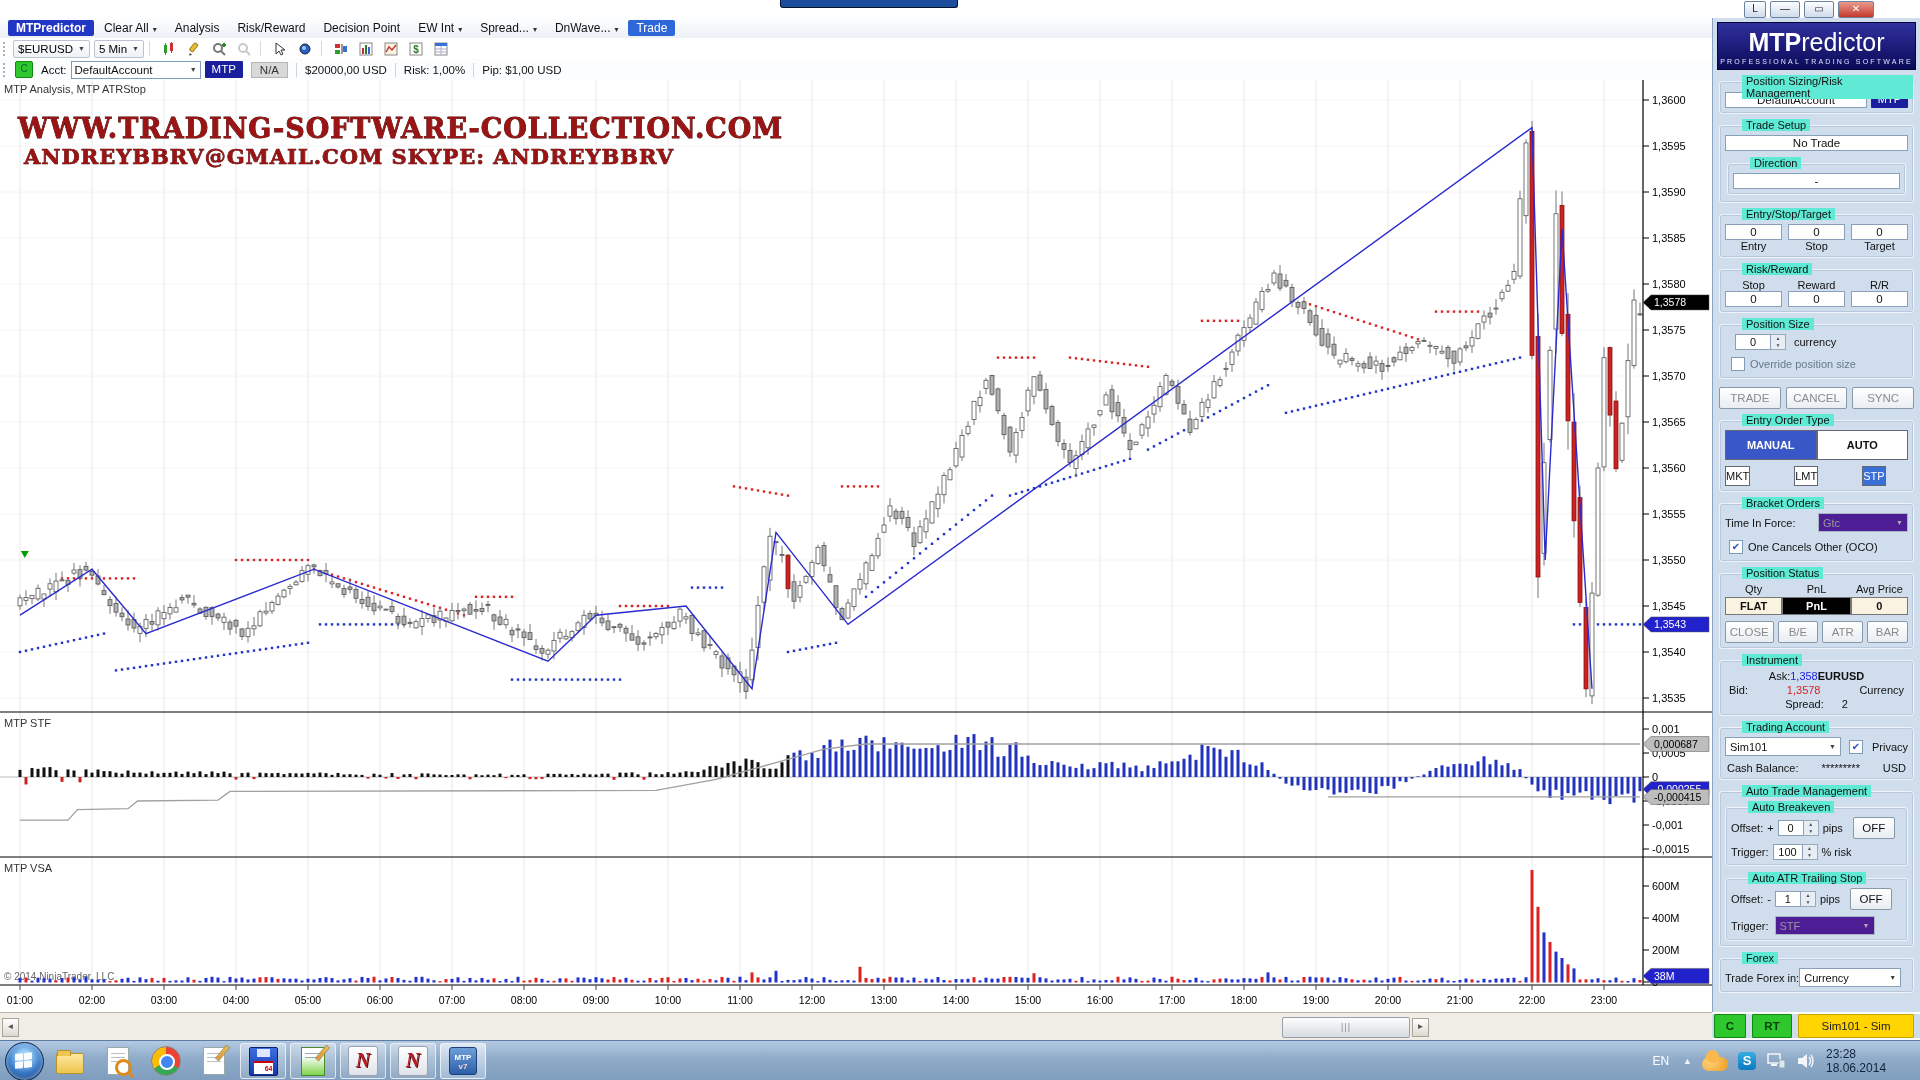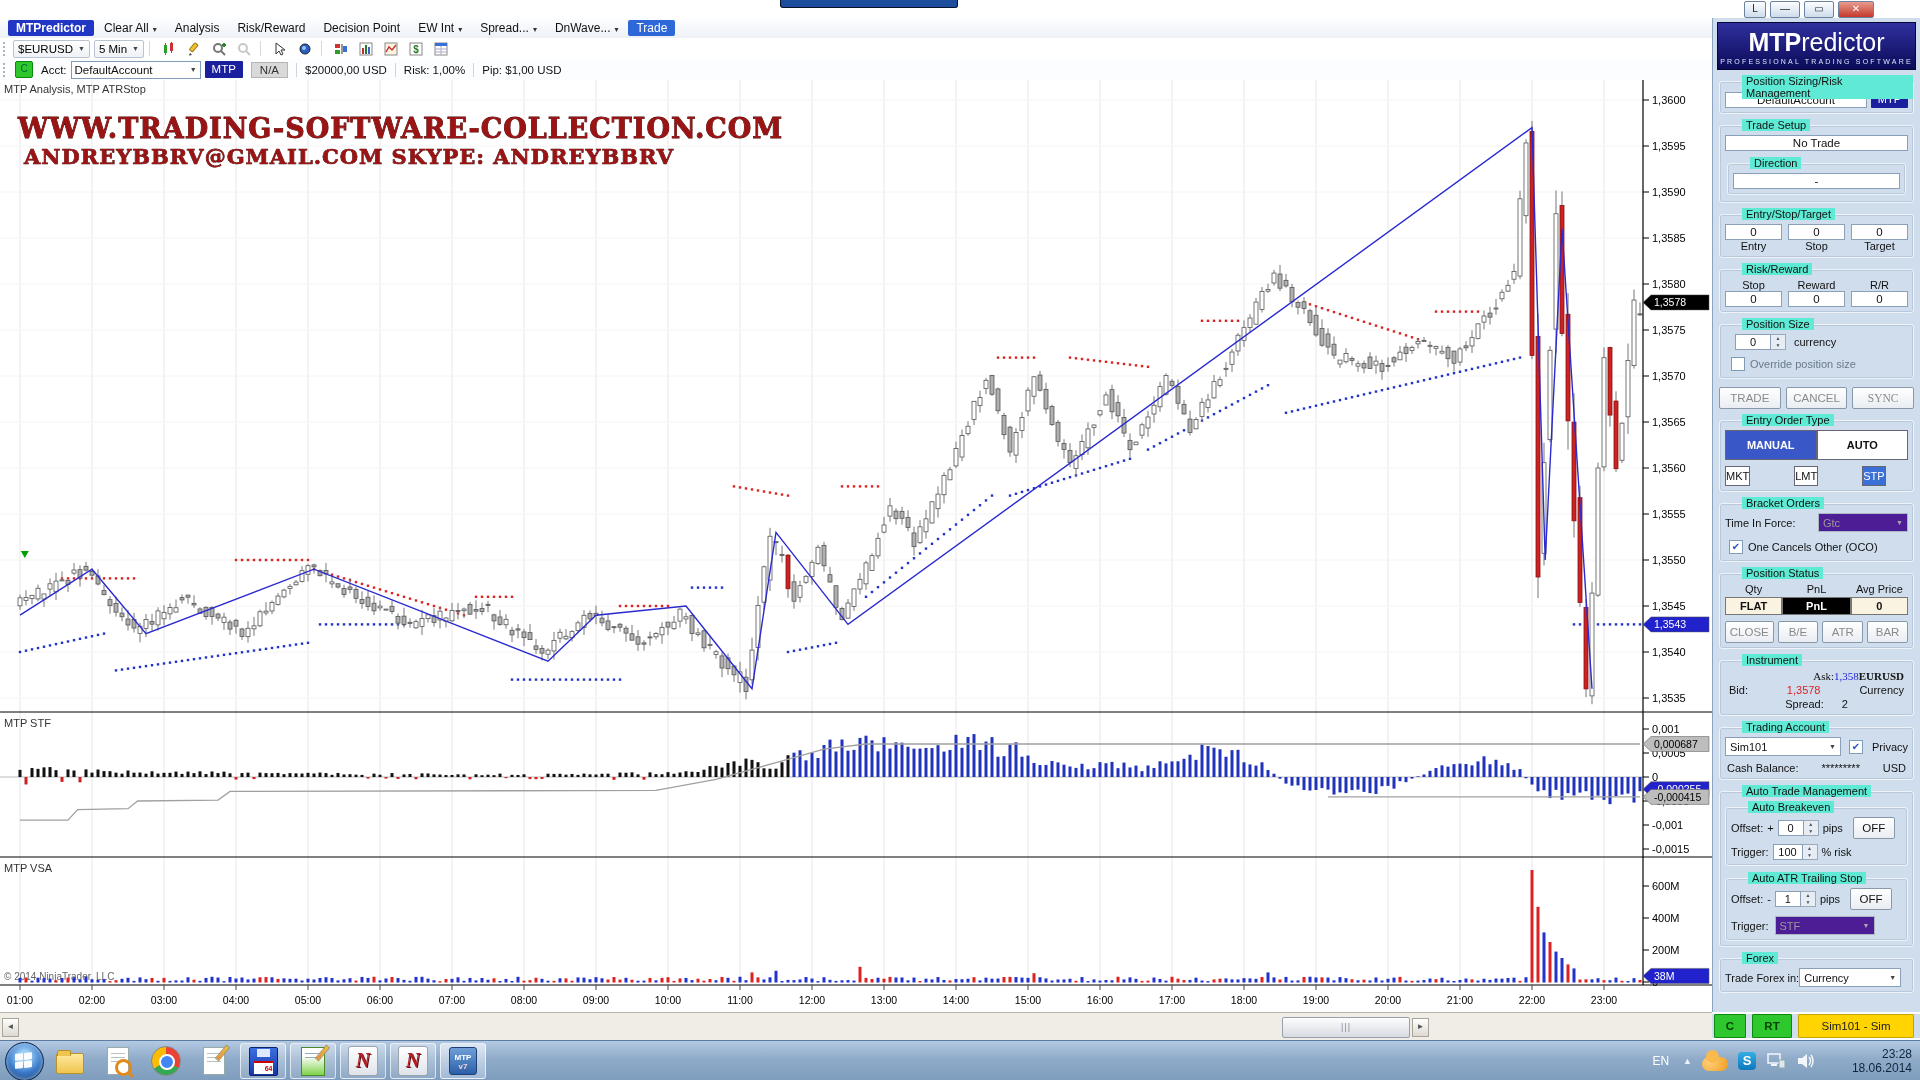--- a/index.html
+++ b/index.html
@@ -100,21 +100,21 @@
     background:radial-gradient(circle at 50% 35%,#9ed2f7 0 15%,#3a79c8 55%,#14355f 100%);
     border:1px solid #12294a;box-shadow:0 0 4px rgba(255,255,255,.6) inset;}
   .orb .flag{position:absolute;left:9px;top:10px;width:18px;height:16px;display:grid;
     grid-template-columns:8px 8px;grid-template-rows:7px 7px;gap:1px;transform:skewY(-6deg);}
   .orb .flag i{border-radius:1px;background:#fff;opacity:.95;}
   .tico{width:44px;height:34px;margin-left:4px;display:flex;align-items:center;justify-content:center;position:relative;}
   .tico.open{border:1px solid rgba(255,255,255,.65);background:linear-gradient(rgba(255,255,255,.38),rgba(255,255,255,.12));border-radius:3px;}
   .tico.active{background:linear-gradient(rgba(255,255,255,.6),rgba(210,228,248,.4));}
   .tray{position:absolute;right:0;top:0;height:40px;display:flex;align-items:center;}
   .trayico{margin-right:10px;}
-  .clock{width:86px;text-align:right;color:#10243c;font-size:12px;line-height:14px;margin-right:8px;}
+  .clock{width:86px;text-align:left;color:#10243c;font-size:12px;line-height:14px;margin-right:8px;}
   .en{color:#fff;font-size:12px;margin-right:14px;}
   
   .folder{width:26px;height:19px;background:linear-gradient(#ffe9a0,#eec54e);border:1px solid #b8922d;border-radius:2px;position:relative;margin-top:4px;}
   .folder:before{content:"";position:absolute;left:0;top:-4px;width:12px;height:5px;background:#eec54e;border:1px solid #b8922d;border-bottom:none;border-radius:2px 2px 0 0;}
   .page{width:20px;height:26px;background:#fff;border:1px solid #9aa;position:relative;}
   .page i{position:absolute;left:3px;right:3px;height:1px;background:#b8c0c8;}
   .mag{position:absolute;width:11px;height:11px;border:3px solid #e08a1a;border-radius:50%;right:-4px;bottom:-2px;}
   .mag:after{content:"";position:absolute;width:3px;height:7px;background:#e08a1a;right:-3px;bottom:-5px;transform:rotate(-45deg);}
   .chrome{width:28px;height:28px;border-radius:50%;background:conic-gradient(#ea4335 0 33%,#34a853 33% 66%,#fbbc05 66% 100%);position:relative;border:1px solid #888;}
   .chrome:after{content:"";position:absolute;left:7px;top:7px;width:12px;height:12px;border-radius:50%;background:#4285f4;border:2px solid #fff;}
@@ -1970,21 +1970,21 @@
       </div>
       <div class="row" style="margin:7px 0 2px 6px;color:#6a7a8a;">
         <span class="chk"></span>
         <span>Override position size</span>
       </div>
     </div>
 
     <div class="row" style="gap:5px;margin:8px 6px 0;">
       <div class="btn gray" style="flex:1;">TRADE</div>
       <div class="btn gray" style="flex:1;">CANCEL</div>
-      <div class="btn gray" style="flex:1;font-family:Liberation Serif, serif;">SYNC</div>
+      <div class="btn gray" style="flex:1;">SYNC</div>
     </div>
 
     <div class="group">
       <div class="gtitle">Entry Order Type</div>
       <div class="row">
         <div class="seg sel">MANUAL</div>
         <div class="seg">AUTO</div>
       </div>
       <div class="row" style="margin-top:6px;gap:44px;">
         <div class="seg2">MKT</div>
@@ -2024,21 +2024,21 @@
       <div class="row" style="gap:4px;margin-top:6px;">
         <div class="btn gray" style="flex:1.2;">CLOSE</div>
         <div class="btn gray" style="flex:1;">B/E</div>
         <div class="btn gray" style="flex:1;">ATR</div>
         <div class="btn gray" style="flex:1;">BAR</div>
       </div>
     </div>
 
     <div class="group">
       <div class="gtitle">Instrument</div>
-      <div class="row" style="justify-content:flex-end;padding:0 4px;font-family:Liberation Serif, serif;">
+      <div class="row" style="justify-content:center;padding:0 4px;">
         <span>Ask:</span>
         <span style="color:#2222dd;">1,358</span>
         <b>EURUSD</b>
       </div>
       <div class="row" style="justify-content:space-between;padding:2px 4px 0;">
         <span>Bid:</span>
         <span style="color:#dd2222;">1,3578</span>
         <span>Currency</span>
       </div>
       <div class="row" style="gap:18px;padding:2px 4px 0;justify-content:center;">

